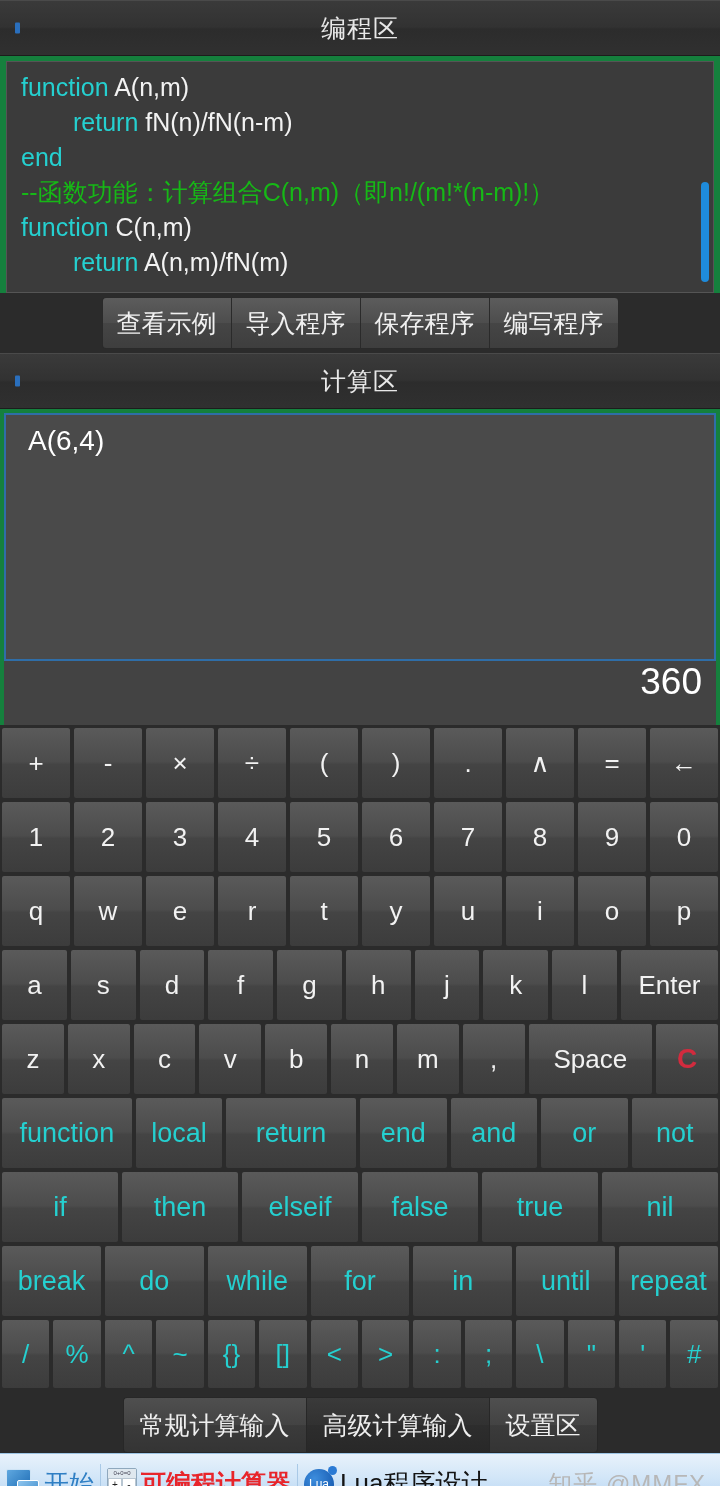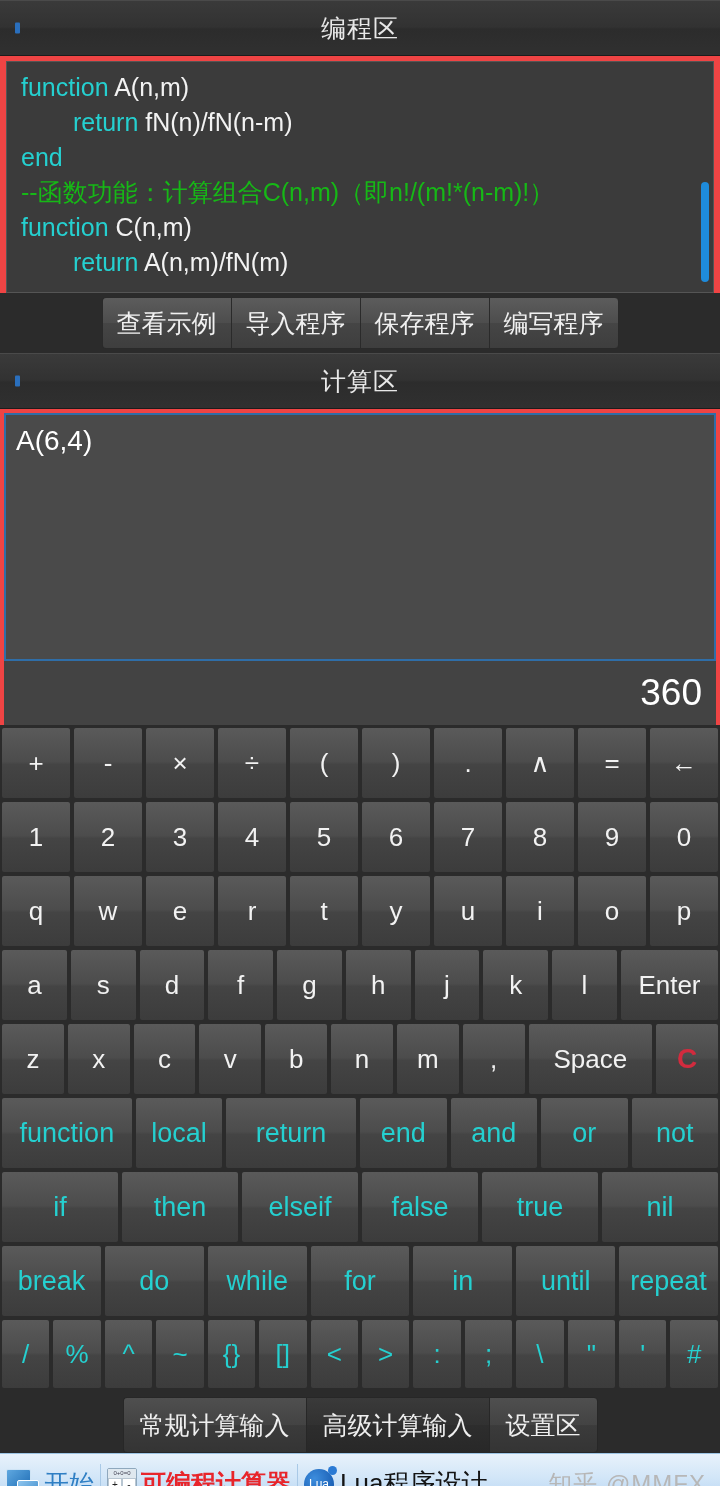--- a/index.html
+++ b/index.html
@@ -5,21 +5,21 @@
   * { box-sizing: border-box; margin: 0; padding: 0; }
   html, body {
     width: 720px; height: 1486px;
     background: #2b2b2b;
     font-family: "Liberation Sans", "DejaVu Sans", sans-serif;
     overflow: hidden;
   }
   #app {
     position: relative;
     width: 720px; height: 1256px;
-    background: #ef4444;
+    background: #15803d;
     display: flex; flex-direction: column;
   }
 
   
   .section-header {
     position: relative;
     height: 56px;
     background: linear-gradient(to bottom, #3a3a3a 0%, #323232 48%, #2c2c2c 52%, #303030 100%);
     border-top: 1px solid #4a4a4a;
     border-bottom: 1px solid #1c1c1c;
@@ -89,30 +89,30 @@
   }
   .prog-btn:first-child { border-radius: 4px 0 0 4px; }
   .prog-btn:last-child  { border-radius: 0 4px 4px 0; border-right-width: 1px; }
 
   
   .calc-input {
     margin: 4px 4px 0 4px;
     height: 248px;
     background: #4a4a4a;
     border: 2px solid #2f6ea8;
-    padding: 10px 10px;
+    padding: 10px 22px;
     color: #ffffff;
     font-size: 28px;
     flex: 0 0 auto;
   }
   .result-bar {
     margin: 0 4px;
     height: 64px;
     background: #434343;
-    display: flex; align-items: center; justify-content: flex-end;
+    display: flex; align-items: flex-start; justify-content: flex-end;
     padding-right: 14px;
     flex: 0 0 auto;
   }
   .result-bar .val {
     color: #ffffff;
     font-size: 37px;
   }
 
   
   .kb {

